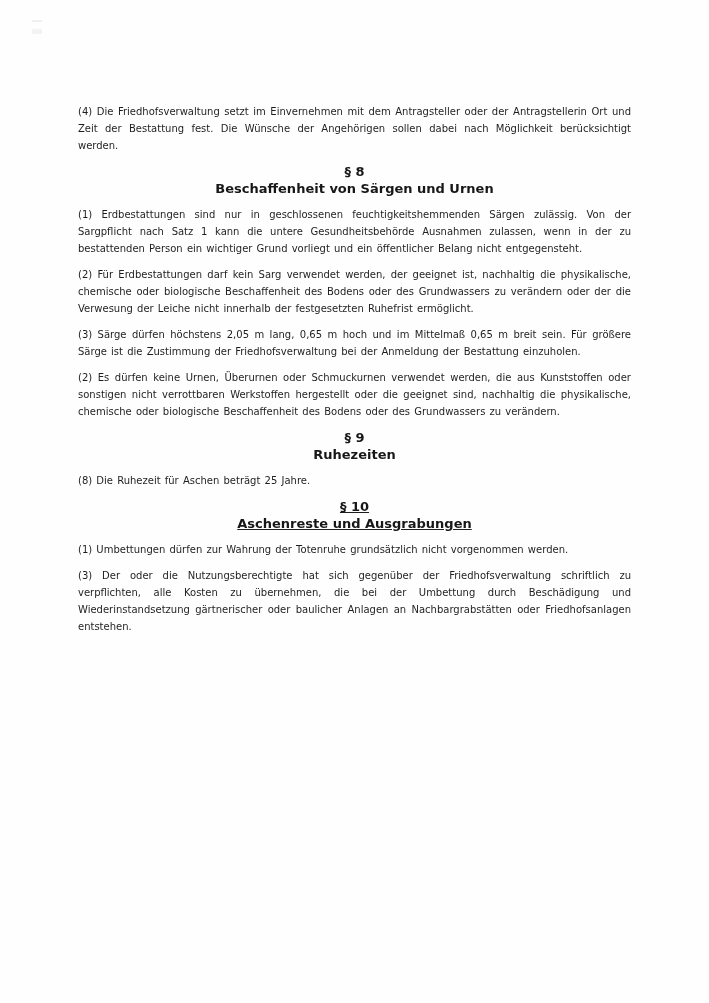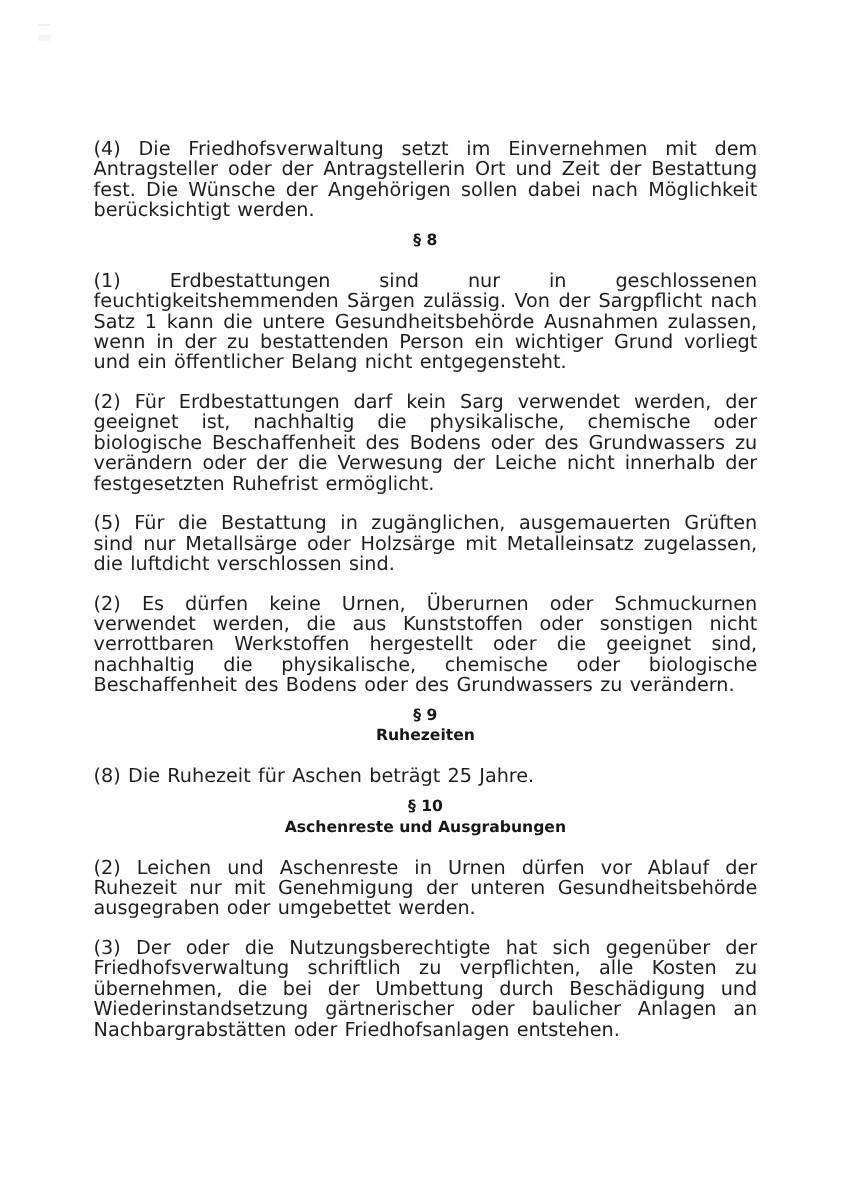--- a/index.html
+++ b/index.html
@@ -24,76 +24,78 @@
     background: linear-gradient(#ececec 2px, transparent 2px, transparent 8px, #f0f0f0 10px);
     opacity: 0.8;
   }
   .content {
     position: absolute;
     left: 78px;
     top: 99px;
     width: 553px;
   }
   .para {
-    font-size: 16px;
+    font-size: 10px;
     line-height: 17px;
     text-align: justify;
     text-align-last: left;
-    margin: 16px 0 9px 0;
+    margin: 4px 0 9px 0;
     word-spacing: 1px;
   }
   .heading {
     margin: 5px 0 9px 0;
     text-align: center;
   }
   .heading.large-gap {
     margin-top: 9px;
+    text-decoration: underline;
   }
   .hnum, .htitle {
     font-size: 13px;
     line-height: 17px;
     font-weight: bold;
     color: #171717;
   }
 </style>
 </head>
 <body>
 
 <div class="scan-artifact"></div>
 
 <div class="content">
 
   <p class="para">(4) Die Friedhofsverwaltung setzt im Einvernehmen mit dem Antragsteller oder der Antragstellerin Ort und Zeit der Bestattung fest. Die Wünsche der Angehörigen sollen dabei nach Möglichkeit berücksichtigt werden.</p>
 
   <div class="heading">
     <div class="hnum">§ 8</div>
+    <div class="htitle">Beschaffenheit von Särgen und Urnen</div>
   </div>
 
   <p class="para">(1) Erdbestattungen sind nur in geschlossenen feuchtigkeitshemmenden Särgen zulässig. Von der Sargpflicht nach Satz 1 kann die untere Gesundheitsbehörde Ausnahmen zulassen, wenn in der zu bestattenden Person ein wichtiger Grund vorliegt und ein öffentlicher Belang nicht entgegensteht.</p>
 
   <p class="para">(2) Für Erdbestattungen darf kein Sarg verwendet werden, der geeignet ist, nachhaltig die physikalische, chemische oder biologische Beschaffenheit des Bodens oder des Grundwassers zu verändern oder der die Verwesung der Leiche nicht innerhalb der festgesetzten Ruhefrist ermöglicht.</p>
 
+  <p class="para">(3) Särge dürfen höchstens 2,05 m lang, 0,65 m hoch und im Mittelmaß 0,65 m breit sein. Für größere Särge ist die Zustimmung der Friedhofsverwaltung bei der Anmeldung der Bestattung einzuholen.</p>
 
 
-  <p class="para">(5) Für die Bestattung in zugänglichen, ausgemauerten Grüften sind nur Metallsärge oder Holzsärge mit Metalleinsatz zugelassen, die luftdicht verschlossen sind.</p>
 
   <p class="para">(2) Es dürfen keine Urnen, Überurnen oder Schmuckurnen verwendet werden, die aus Kunststoffen oder sonstigen nicht verrottbaren Werkstoffen hergestellt oder die geeignet sind, nachhaltig die physikalische, chemische oder biologische Beschaffenheit des Bodens oder des Grundwassers zu verändern.</p>
 
   <div class="heading">
     <div class="hnum">§ 9</div>
     <div class="htitle">Ruhezeiten</div>
   </div>
 
 
   <p class="para">(8) Die Ruhezeit für Aschen beträgt 25  Jahre.</p>
 
   <div class="heading large-gap">
     <div class="hnum">§ 10</div>
     <div class="htitle">Aschenreste und Ausgrabungen</div>
   </div>
 
+  <p class="para">(1) Umbettungen dürfen zur Wahrung der Totenruhe grundsätzlich nicht vorgenommen werden.</p>
 
-  <p class="para">(2) Leichen und Aschenreste in Urnen dürfen vor Ablauf der Ruhezeit nur mit Genehmigung der unteren Gesundheitsbehörde ausgegraben oder umgebettet werden.</p>
 
   <p class="para">(3) Der oder die Nutzungsberechtigte hat sich gegenüber der Friedhofsverwaltung schriftlich zu verpflichten, alle Kosten zu übernehmen, die bei der Umbettung durch Beschädigung und Wiederinstandsetzung gärtnerischer oder baulicher Anlagen an Nachbargrabstätten oder Friedhofsanlagen entstehen.</p>
 
 
 </div>
 
 </body></html>

